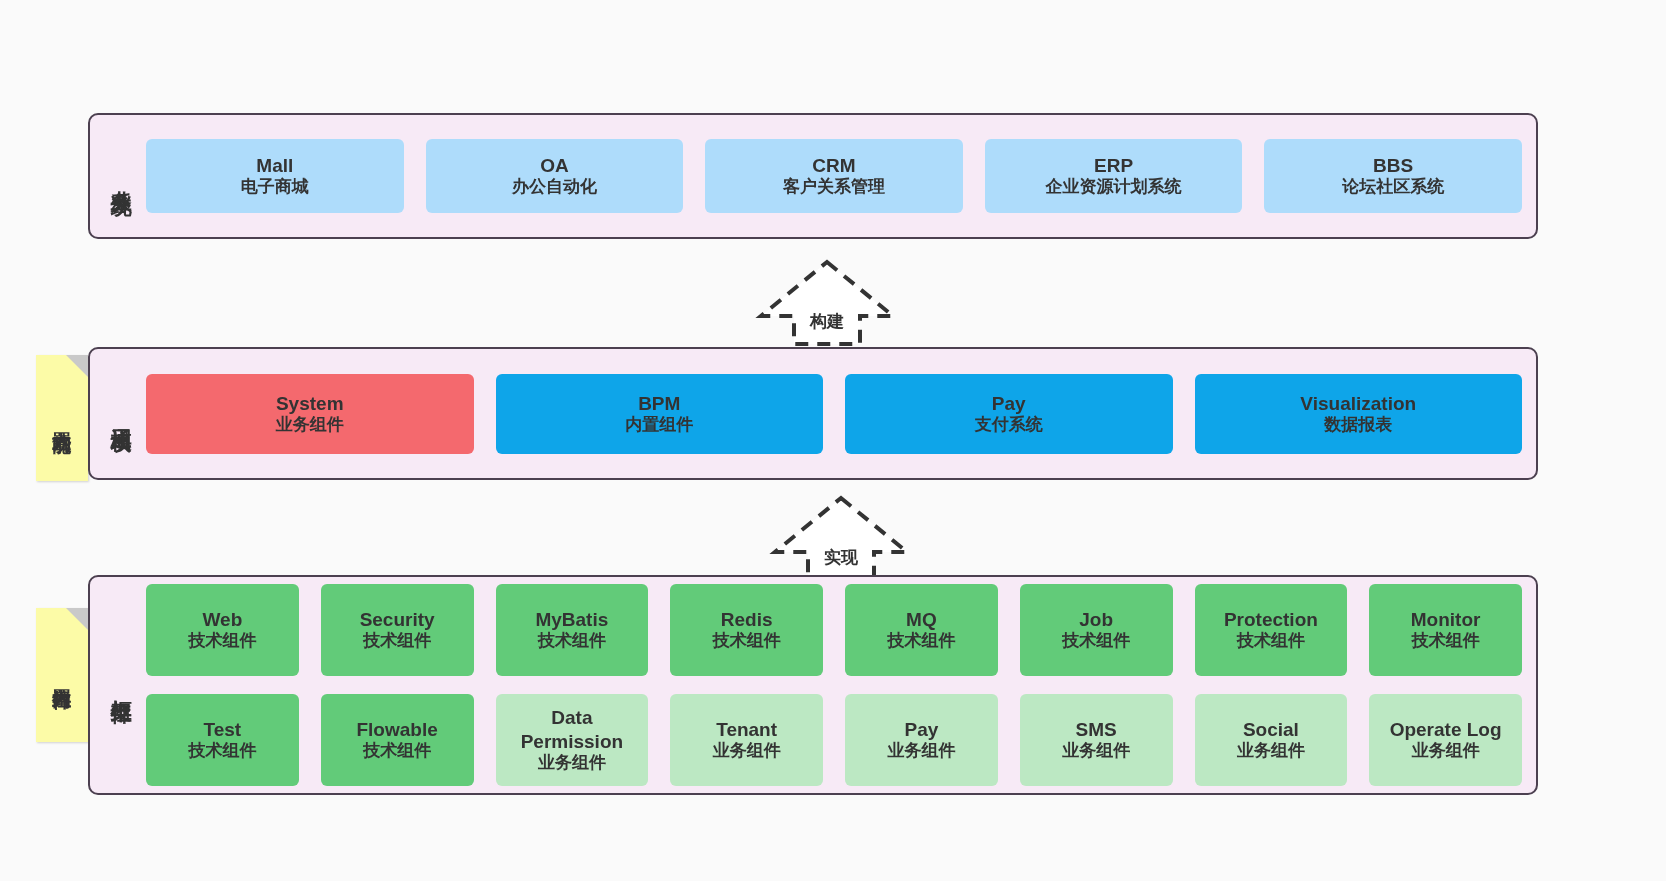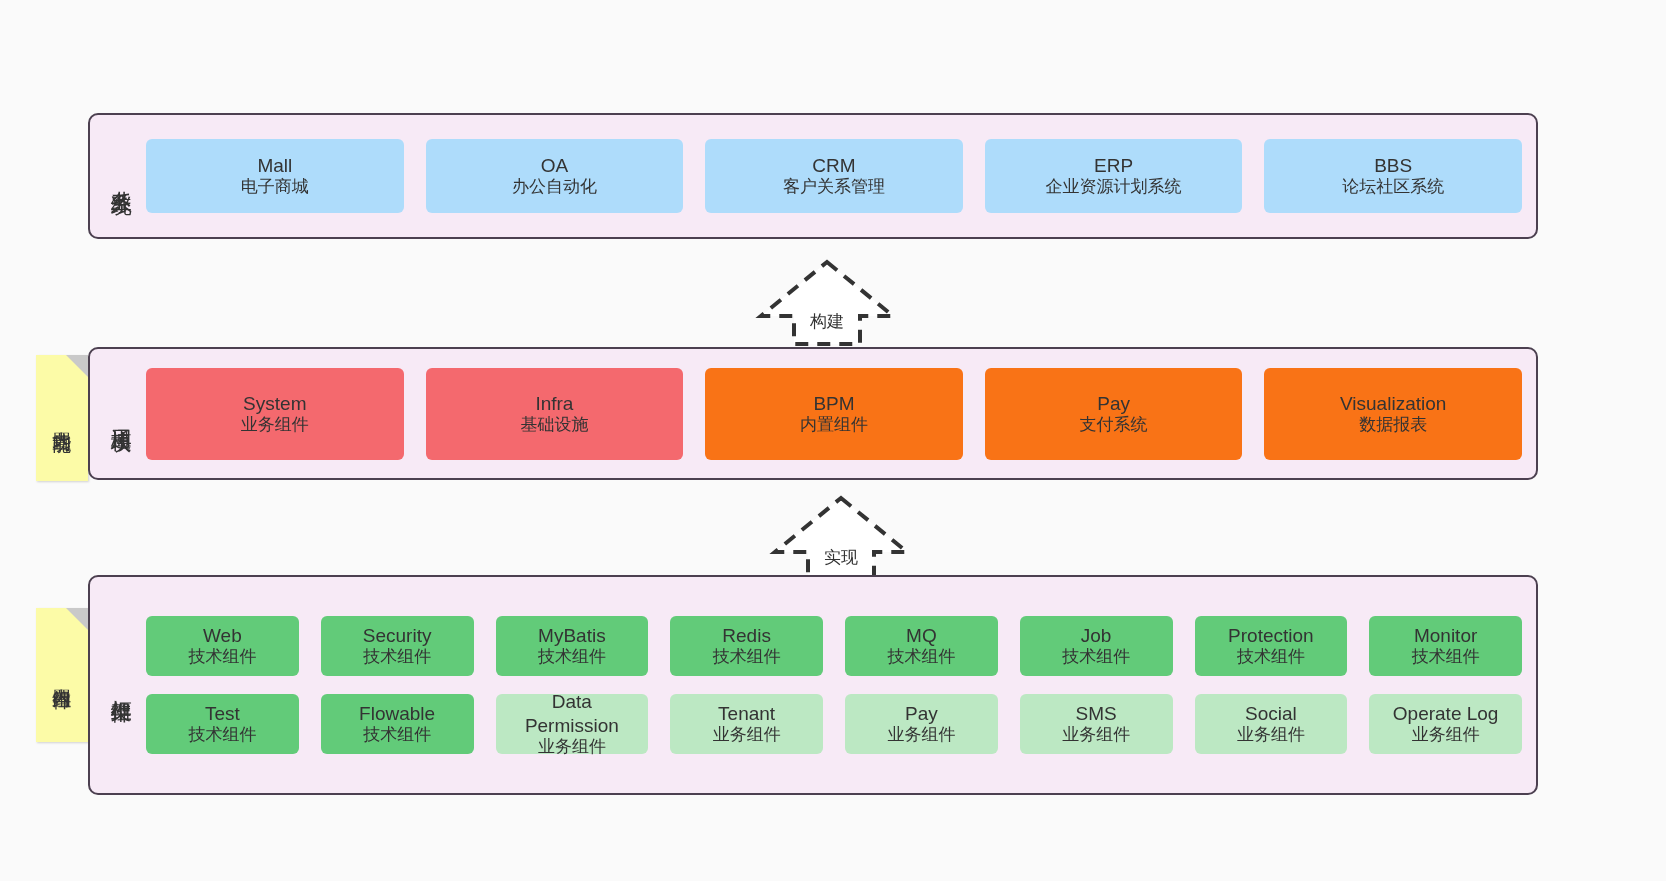--- a/index.html
+++ b/index.html
@@ -13,20 +13,21 @@
     font-family: "Liberation Sans", "DejaVu Sans", sans-serif;
     color: #333333;
     overflow: hidden;
     position: relative;
   }
 
   #canvas {
     position: relative;
     width: 1666px;
     height: 881px;
+    font-weight: bold;
   }
 
   
   .layer {
     position: absolute;
     box-sizing: border-box;
     background: #f7eaf6;
     border: 2px solid #4c4050;
     border-radius: 10px;
     display: flex;
@@ -75,27 +76,27 @@
     text-align: center;
     line-height: 1.22;
     box-sizing: border-box;
     padding: 6px 8px;
     color: #333333;
   }
   .node .t1 { font-size: 19px; }
   .node .t2 { font-size: 17px; }
 
   .h-business { height: 74px; }
-  .h-module   { height: 92px; }
-  .h-frame    { height: 60px; }
+  .h-module   { height: 80px; }
+  .h-frame    { height: 92px; }
 
   
   .c-blue        { background: #aedcfb; }
   .c-red         { background: #f4696e; }
-  .c-pink        { background: #f97316; }
+  .c-pink        { background: #0ea5e9; }
   .c-green       { background: #62cb79; }
   .c-lightgreen  { background: #bce8c3; }
 
   
   .sticky {
     position: absolute;
     background: #fcfba7;
     width: 52px;
     box-sizing: border-box;
     display: flex;
@@ -184,24 +185,20 @@
   </div>
 
   <div class="layer" id="layer-modules" style="left:88px; top:347px; width:1450px; height:133px;">
     <div class="layer-caption">通用模块</div>
     <div class="layer-body">
       <div class="row">
         <div class="node h-module c-red">
           <span class="t1">System</span>
           <span class="t2">业务组件</span>
         </div>
-        <div class="node h-module c-red">
-          <span class="t1">Infra</span>
-          <span class="t2">基础设施</span>
-        </div>
         <div class="node h-module c-pink">
           <span class="t1">BPM</span>
           <span class="t2">内置组件</span>
         </div>
         <div class="node h-module c-pink">
           <span class="t1">Pay</span>
           <span class="t2">支付系统</span>
         </div>
         <div class="node h-module c-pink">
           <span class="t1">Visualization</span>

